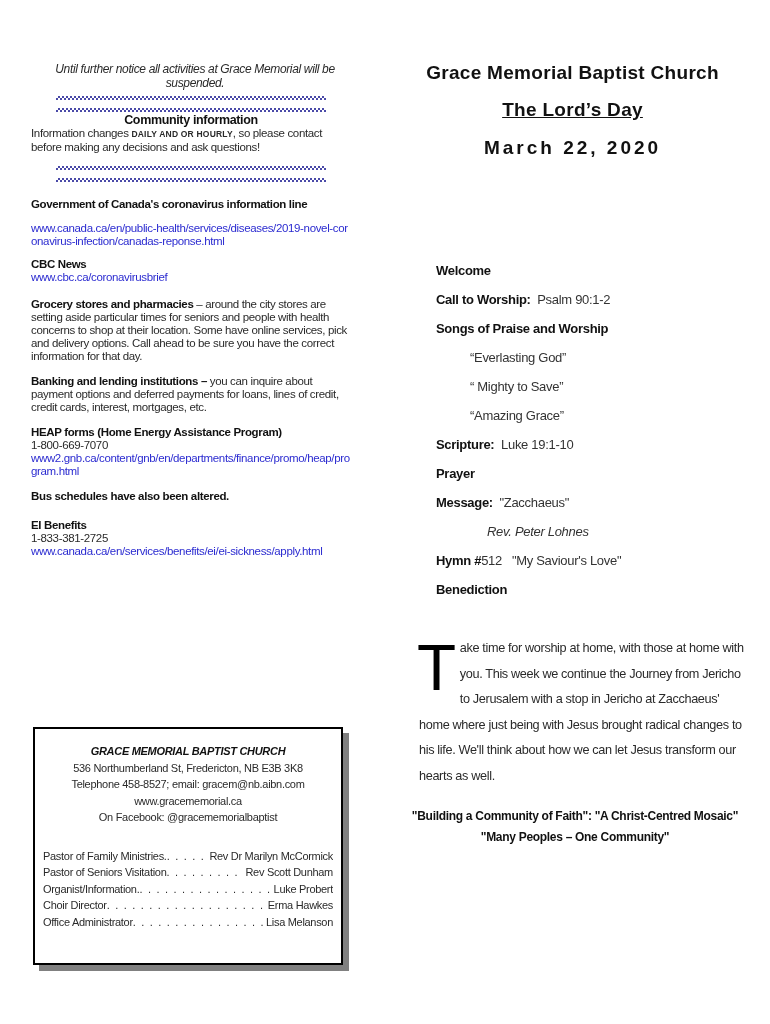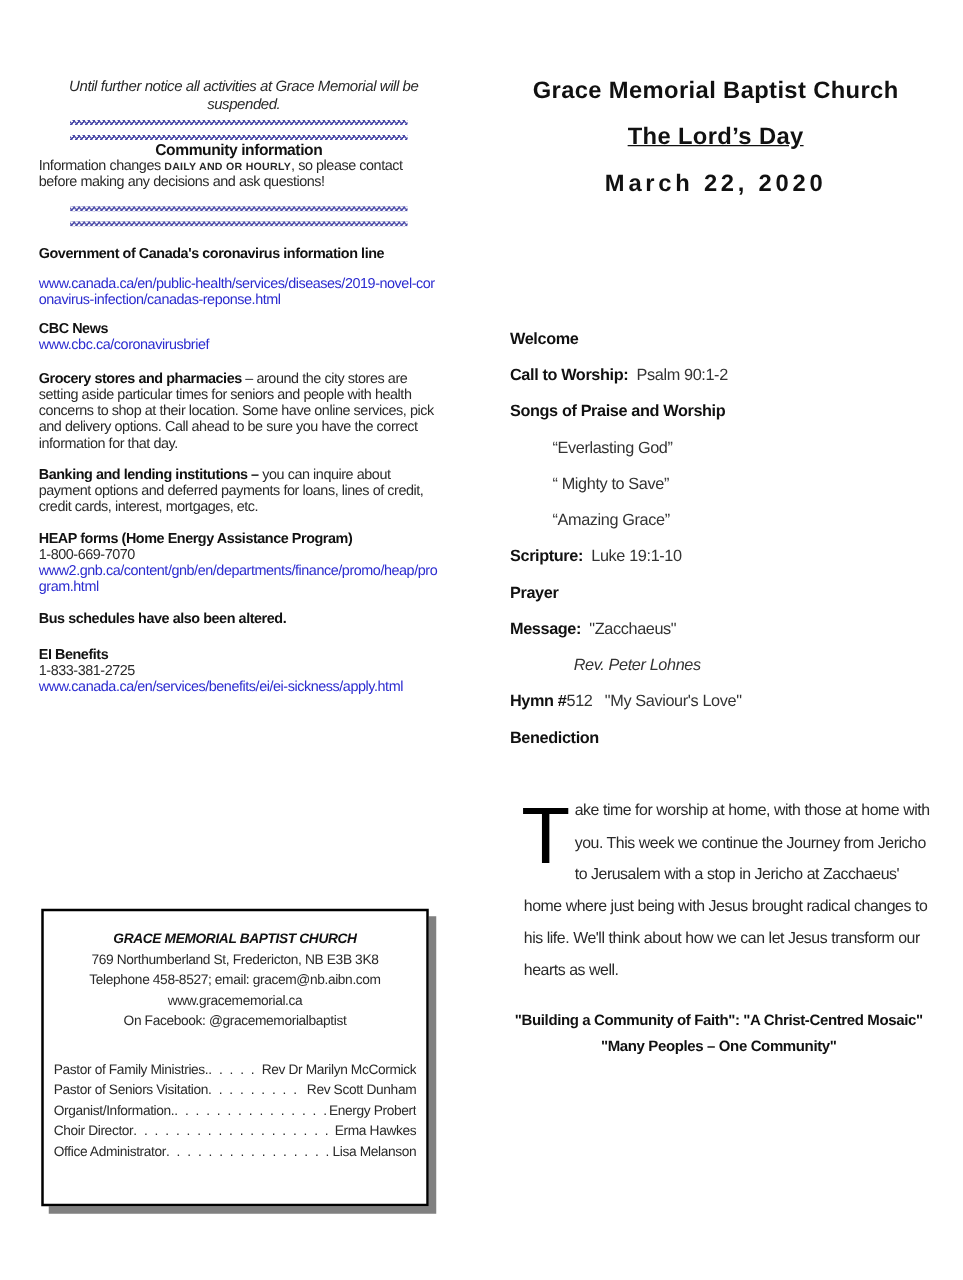--- a/index.html
+++ b/index.html
@@ -34,21 +34,21 @@
   .staff-role { flex: 0 0 auto; }
   .dots { flex: 1 1 auto; overflow: hidden; letter-spacing: 1.2px; }
   .dots::before { content: ". . . . . . . . . . . . . . . . . . . . . . . . . . . . . . . . . . . . . . . . . . . . . . . . . . . . . . . . . ."; }
   .staff-name { flex: 0 0 auto; padding-left: 2px; }
 
   .col-right { position: absolute; left: 400px; top: 60px; width: 345px; }
   .heading { text-align: center; font-weight: bold; font-size: 19px; color: #111; letter-spacing: 0.3px; }
   .h1 { position: absolute; top: 2px; left: 0; width: 345px; }
   .h2 { position: absolute; top: 39px; left: 0; width: 345px; text-decoration: underline; }
   .h3 { position: absolute; top: 77px; left: 0; width: 345px; letter-spacing: 3px; }
-  .order { position: absolute; left: 8px; top: 200px; font-size: 13px; letter-spacing: -0.3px; color: #333; }
+  .order { position: absolute; left: 36px; top: 200px; font-size: 13px; letter-spacing: -0.3px; color: #333; }
   .order-item { height: 29px; line-height: 22px; }
   .order-item .lbl { font-weight: bold; color: #111; }
   .indent { padding-left: 34px; }
   .indent2 { padding-left: 51px; font-style: italic; }
   .reflection { position: absolute; left: 19px; top: 576px; width: 328px; font-size: 12.7px; line-height: 25.5px; letter-spacing: -0.35px; color: #2a2a2a; }
   .dropcap { float: left; font-size: 64px; line-height: 52px; font-weight: normal; margin: 6px 4px 0 -2px; color: #000; font-family: "Liberation Sans Narrow", "Liberation Sans", sans-serif; }
   .motto { position: absolute; left: 0; top: 746px; width: 350px; text-align: center; font-weight: bold; font-size: 12px; line-height: 21px; color: #111; letter-spacing: -0.3px; }
 </style>
 </head>
 <body>
@@ -91,40 +91,40 @@
   <div class="blk" style="margin-top:16px">
     <div class="b">EI Benefits</div>
     <div>1-833-381-2725</div>
     <div class="link">www.canada.ca/en/services/benefits/ei/ei-sickness/apply.html</div>
   </div>
 </div>
 
 <div class="info-box cond">
   <div class="box-center">
     <div class="box-title">GRACE MEMORIAL BAPTIST CHURCH</div>
-    <div>769 Northumberland St, Fredericton, NB E3B 3K8</div>
+    <div>536 Northumberland St, Fredericton, NB E3B 3K8</div>
     <div>Telephone 458-8527; email: gracem@nb.aibn.com</div>
     <div>www.gracememorial.ca</div>
     <div>On Facebook: @gracememorialbaptist</div>
   </div>
   <div class="staff">
     <div class="staff-row">
         <span class="staff-role">Pastor of Family Ministries.</span>
         <span class="dots"></span>
         <span class="staff-name">Rev Dr Marilyn McCormick</span>
       </div>
     <div class="staff-row">
         <span class="staff-role">Pastor of Seniors Visitation</span>
         <span class="dots"></span>
         <span class="staff-name">Rev Scott Dunham</span>
       </div>
     <div class="staff-row">
         <span class="staff-role">Organist/Information.</span>
         <span class="dots"></span>
-        <span class="staff-name">Energy Probert</span>
+        <span class="staff-name">Luke Probert</span>
       </div>
     <div class="staff-row">
         <span class="staff-role">Choir Director</span>
         <span class="dots"></span>
         <span class="staff-name">Erma Hawkes</span>
       </div>
     <div class="staff-row">
         <span class="staff-role">Office Administrator</span>
         <span class="dots"></span>
         <span class="staff-name">Lisa Melanson</span>

